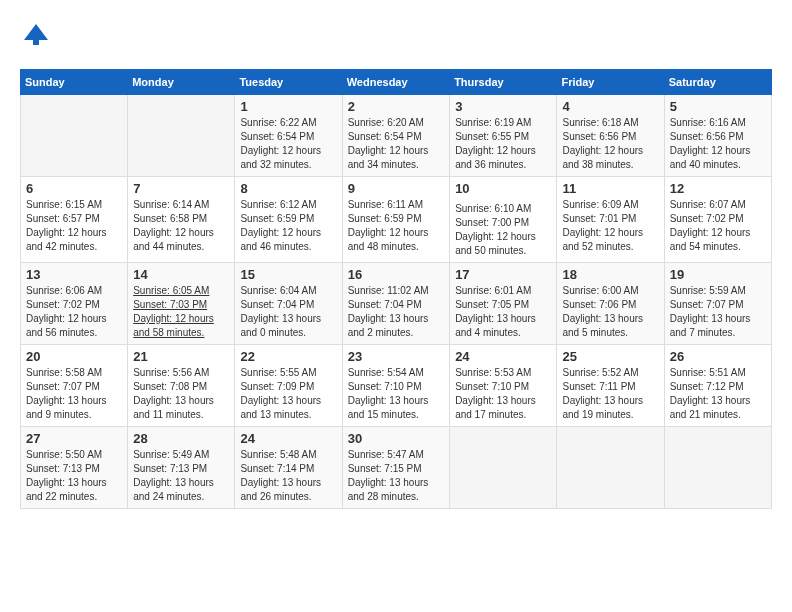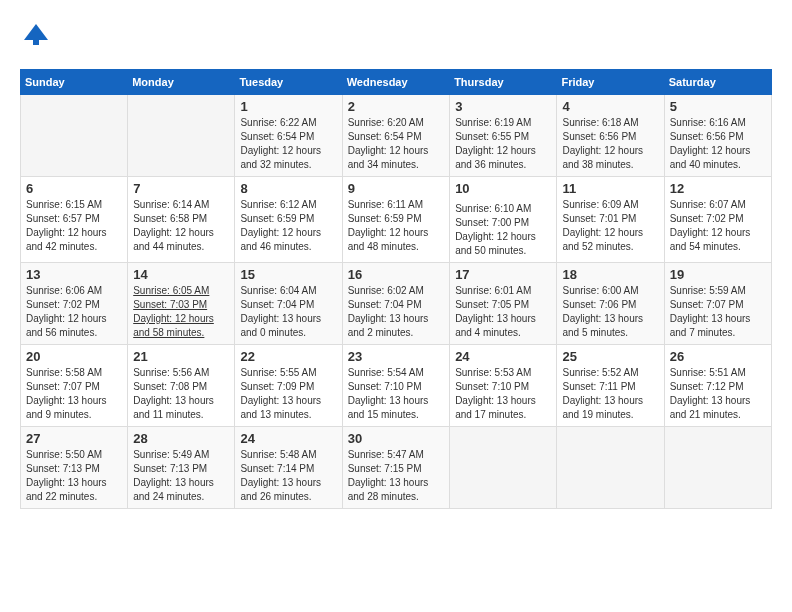--- a/index.html
+++ b/index.html
@@ -235,21 +235,21 @@
         </td>
         <td>
           <span class="day-num">15</span>
           <div class="day-detail" style="white-space: pre-line;">Sunrise: 6:04 AM
 Sunset: 7:04 PM
 Daylight: 13 hours
 and 0 minutes.</div>
         </td>
         <td>
           <span class="day-num">16</span>
-          <div class="day-detail" style="white-space: pre-line;">Sunrise: 6:02 AM
+          <div class="day-detail" style="white-space: pre-line;">Sunrise: 11:02 AM
 Sunset: 7:04 PM
 Daylight: 13 hours
 and 2 minutes.</div>
         </td>
         <td>
           <span class="day-num">17</span>
           <div class="day-detail" style="white-space: pre-line;">Sunrise: 6:01 AM
 Sunset: 7:05 PM
 Daylight: 13 hours
 and 4 minutes.</div>

